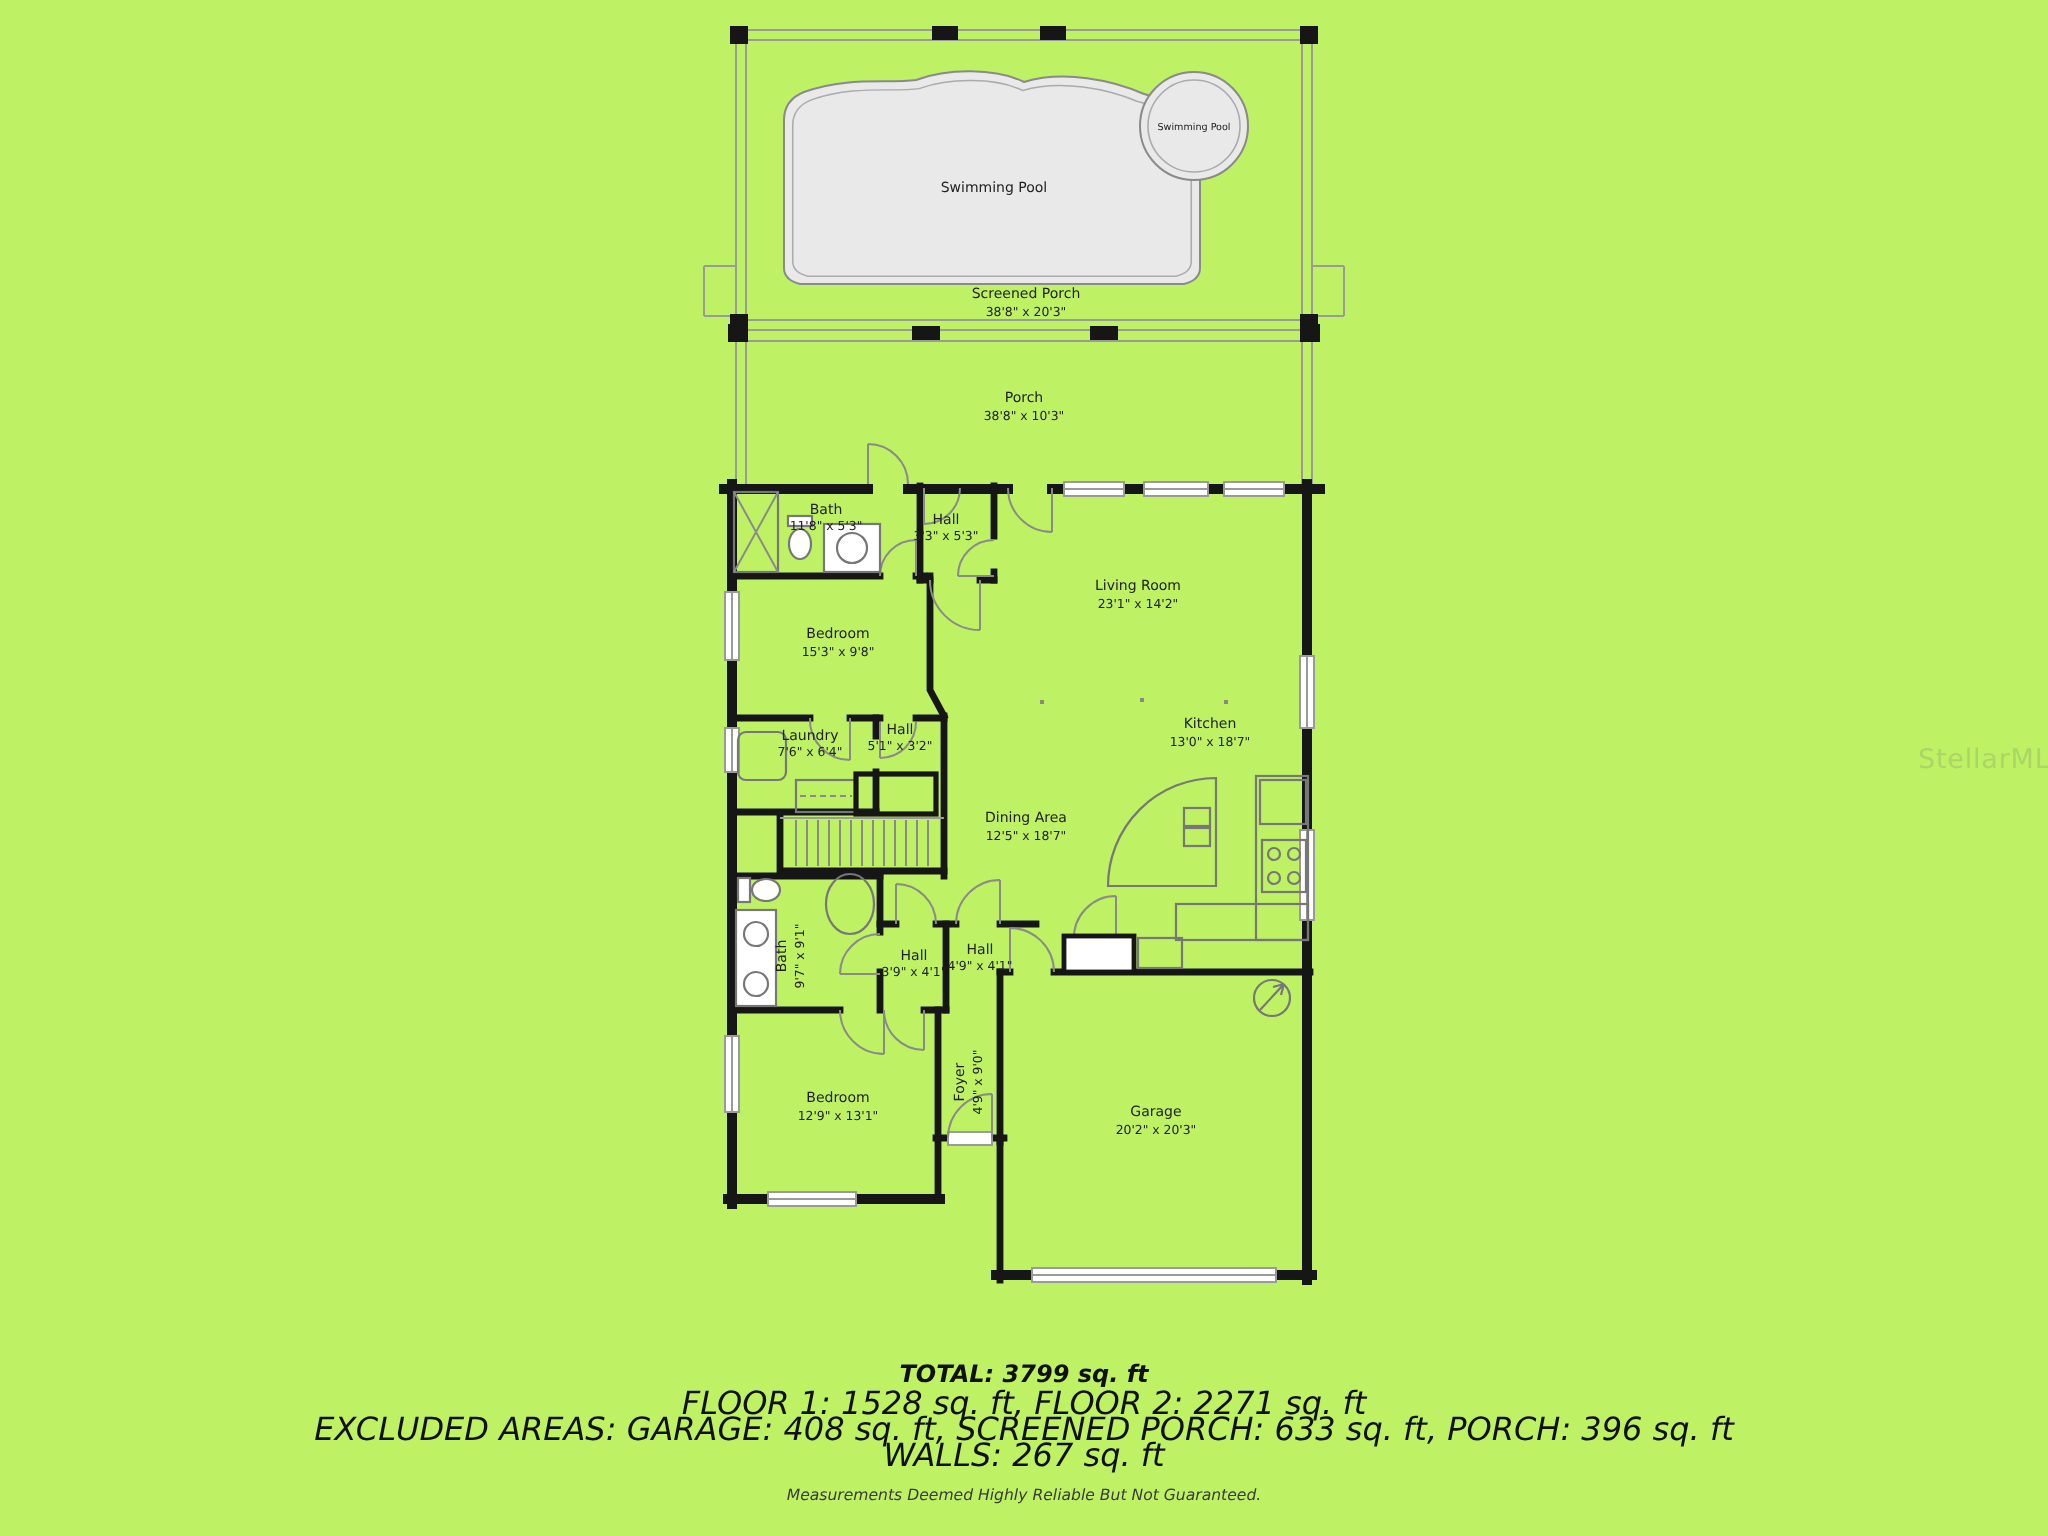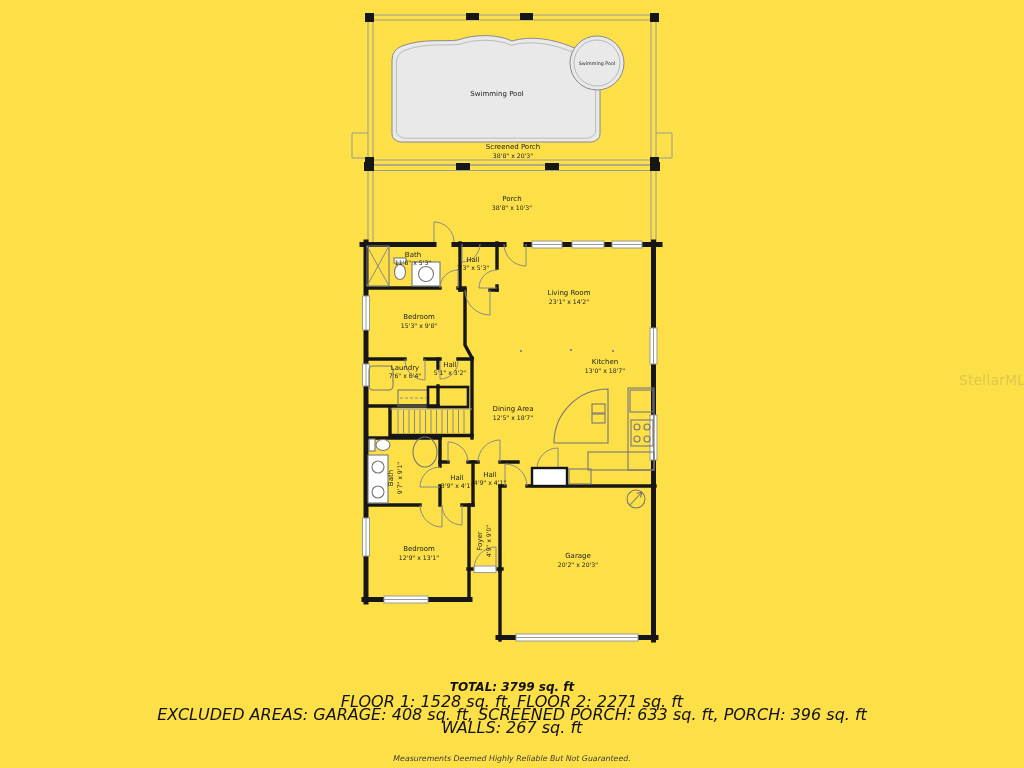--- a/index.html
+++ b/index.html
@@ -1,37 +1,37 @@
 <!DOCTYPE html>
 <html><head>
 <meta charset="utf-8">
 <style>
   html,body{margin:0;padding:0;background:#fff;}
-  #screen{position:relative;width:1024px;height:768px;background:#fde047;overflow:hidden;
+  #screen{position:relative;width:1024px;height:768px;background:#bef264;overflow:hidden;
           font-family:"DejaVu Sans",sans-serif;}
   #plan-svg{position:absolute;left:0;top:0;}
   
   .wallx{stroke:#161616;stroke-width:5;fill:none;stroke-linecap:square;}
   .walli{stroke:#161616;stroke-width:3.4;fill:none;stroke-linecap:square;}
   .gray{stroke:#9a9a9a;fill:none;stroke-width:1;}
   .grayf{stroke:#9a9a9a;fill:#fff;stroke-width:1;}
   .fix{stroke:#777;fill:#fff;stroke-width:1.1;}
   .fixn{stroke:#777;fill:none;stroke-width:1.1;}
   .door{stroke:#8a8a8a;fill:none;stroke-width:1;}
   .post{fill:#161616;stroke:none;}
   .pool{fill:#e9e9e9;stroke:#8a8a8a;stroke-width:1;}
   .pooli{fill:none;stroke:#ababab;stroke-width:0.8;}
   .rn{font-size:7px;fill:#222;text-anchor:middle;font-family:"DejaVu Sans",sans-serif;}
   .rd{font-size:6.2px;fill:#222;text-anchor:middle;font-family:"DejaVu Sans",sans-serif;}
   .rs{font-size:4.8px;fill:#222;text-anchor:middle;font-family:"DejaVu Sans",sans-serif;}
   
   .summary{position:absolute;top:681px;left:0;width:1024px;text-align:center;color:#111;font-style:italic;}
   .summary .t{font-weight:bold;font-size:12px;line-height:13.5px;}
   .summary .l{font-size:16px;line-height:13px;}
-  .summary .d{font-size:7.8px;color:#3a3a3a;margin-top:20px;}
+  .summary .d{font-size:7.8px;color:#3a3a3a;margin-top:9px;}
   .watermark{position:absolute;left:959px;top:372px;font-size:13.5px;color:rgba(110,110,110,0.22);
              letter-spacing:0.4px;}
 </style>
 </head>
 <body>
 
 <div id="screen">
 
 <svg id="plan-svg" width="1024" height="768" viewBox="0 0 1024 768">
 

